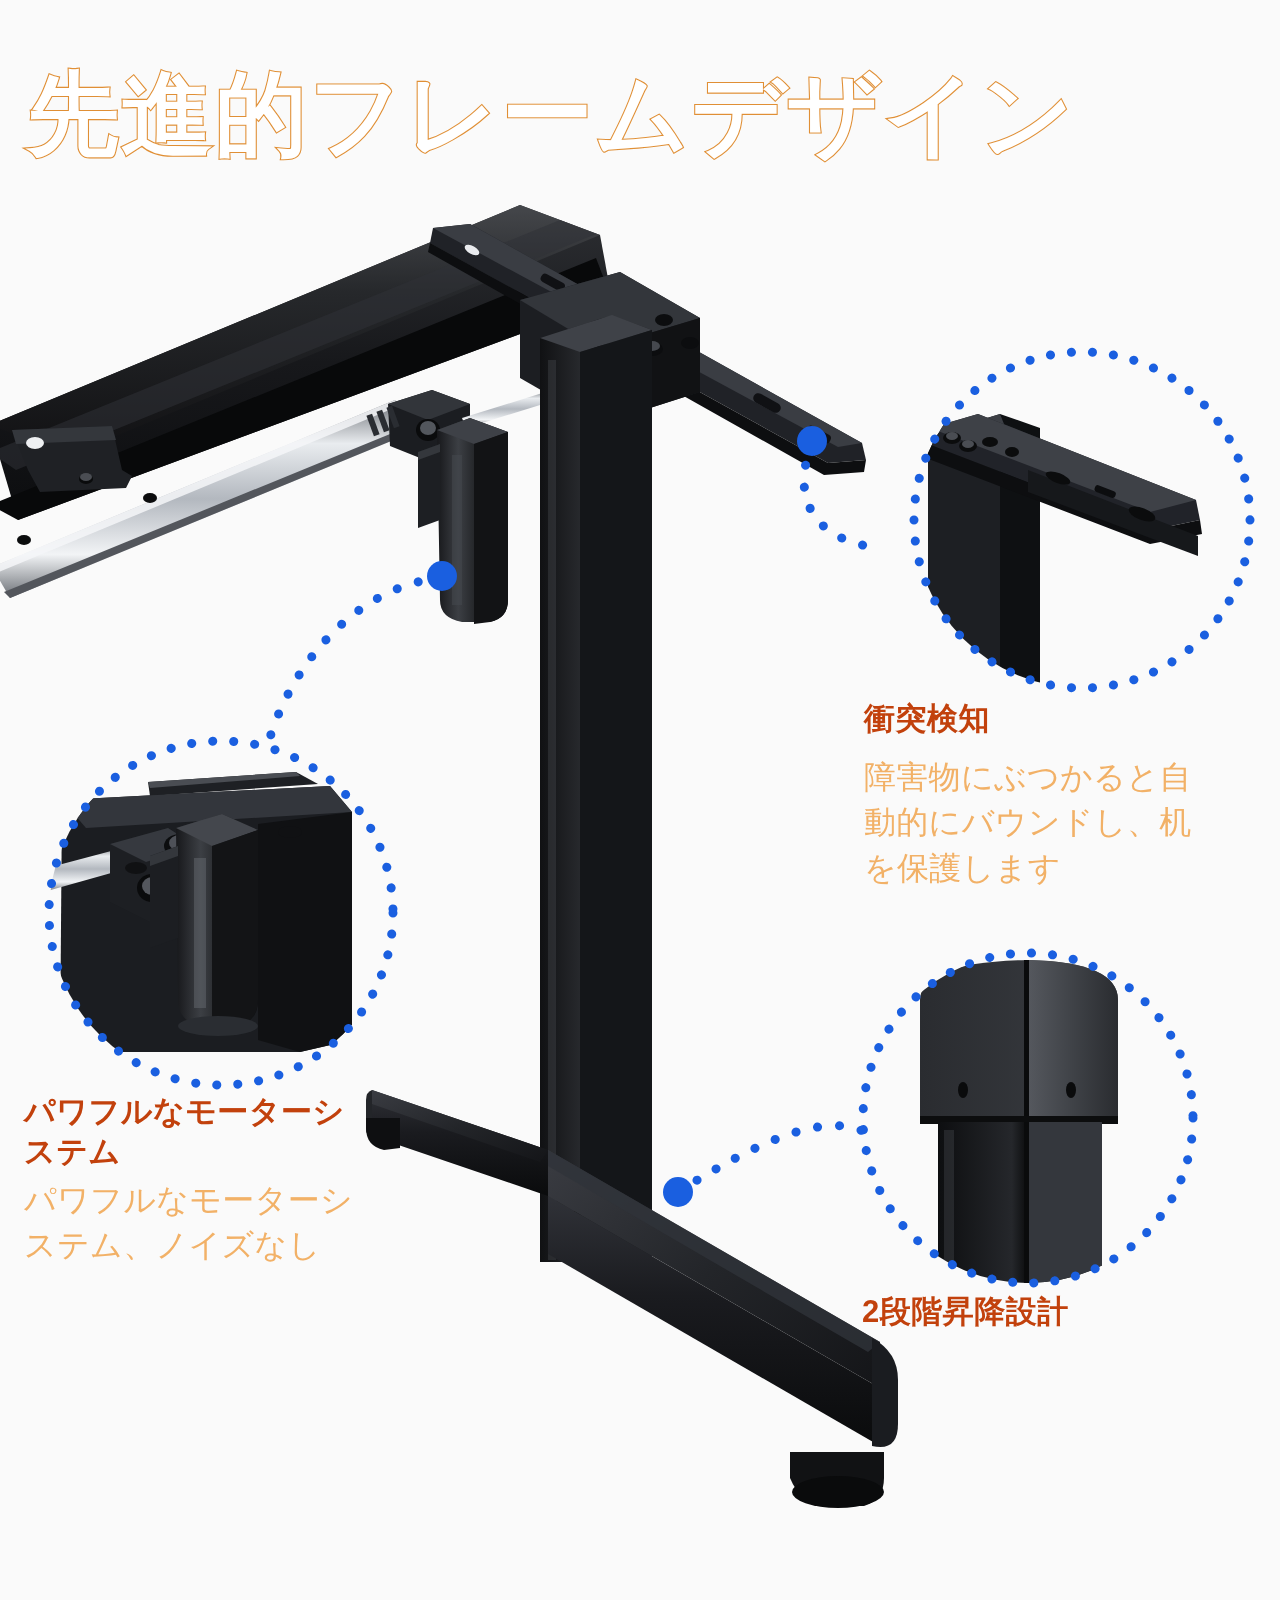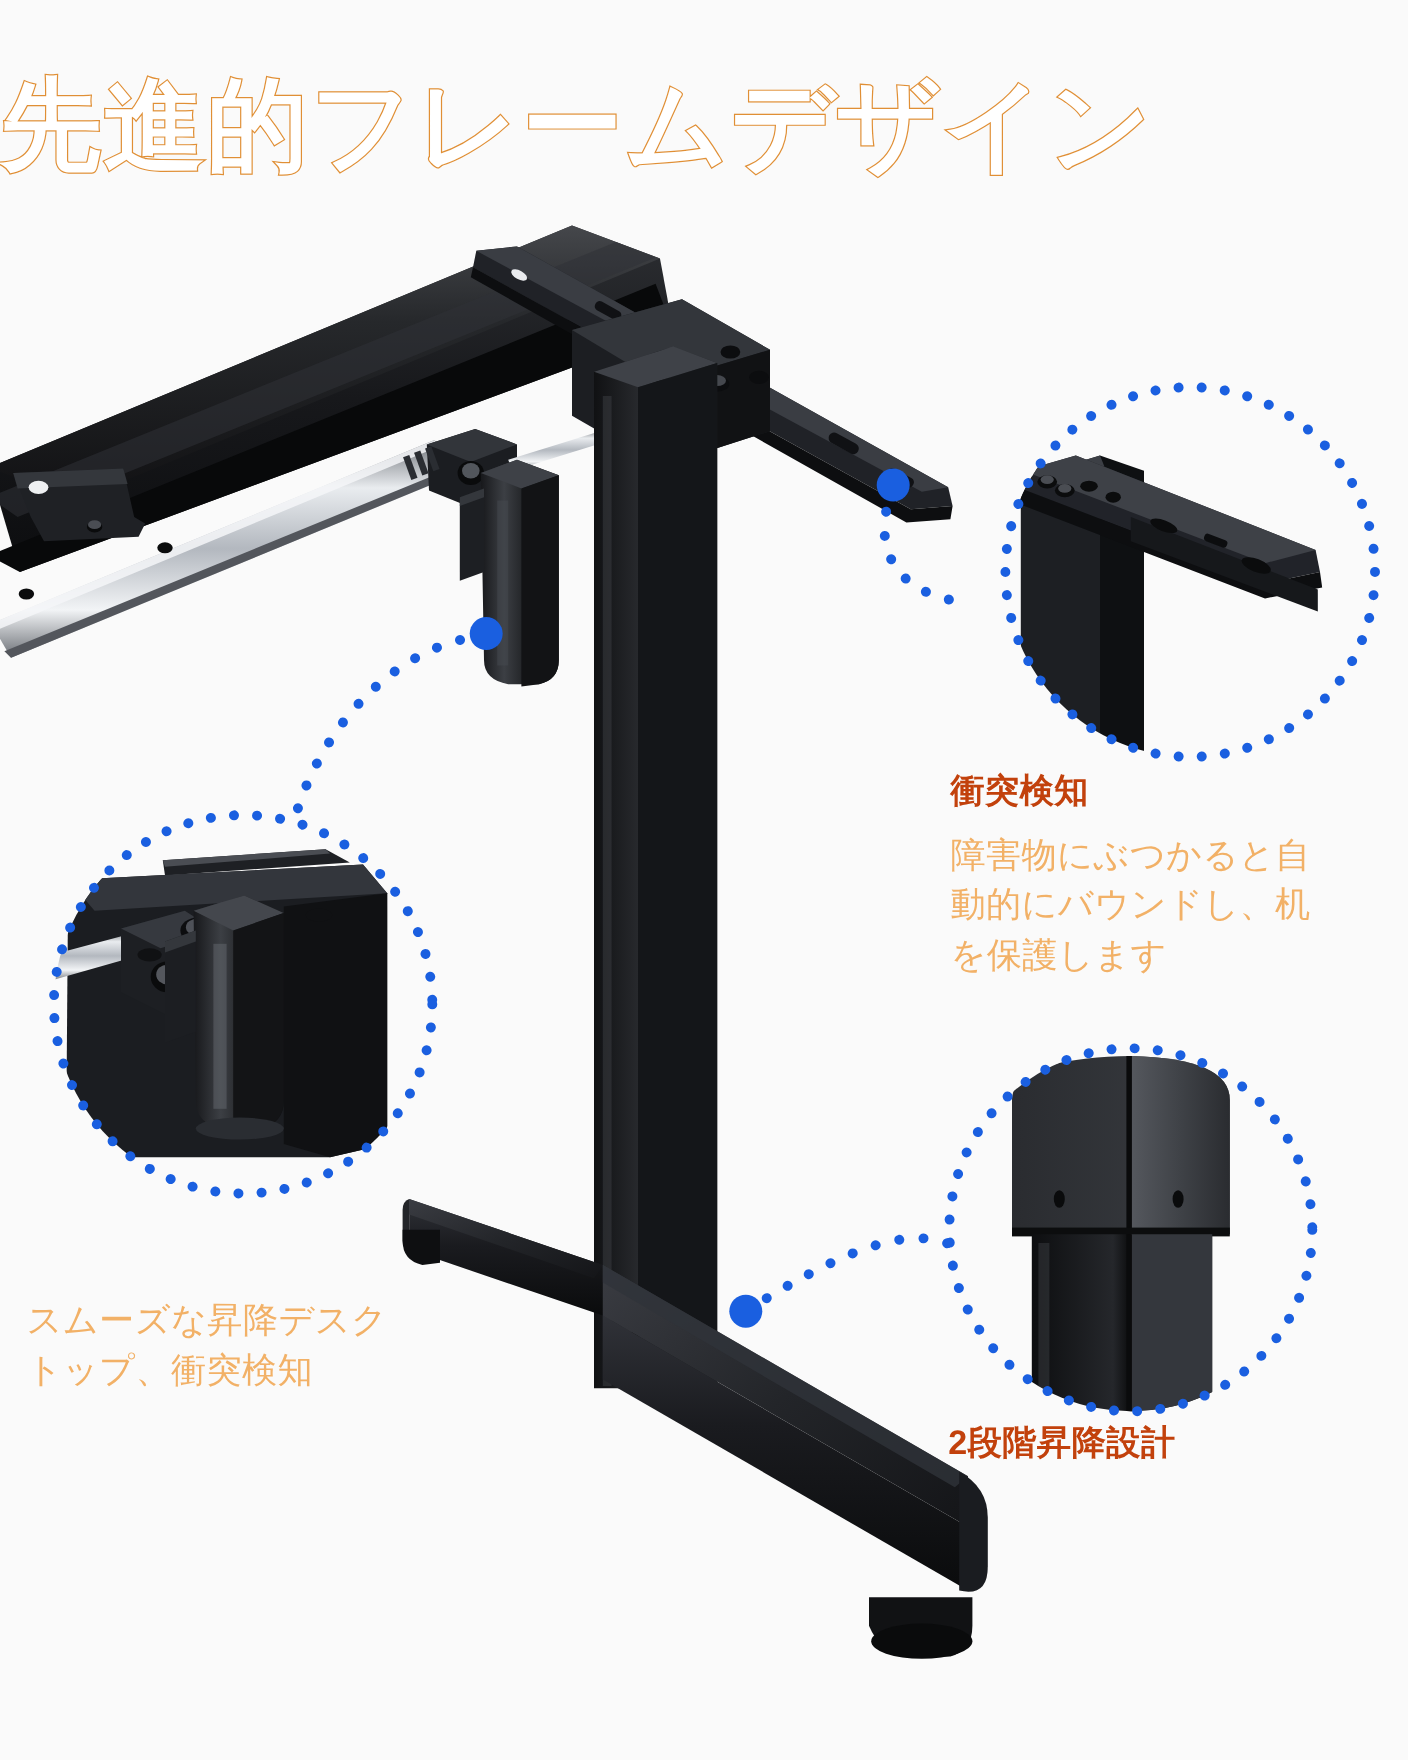--- a/index.html
+++ b/index.html
@@ -20,21 +20,21 @@
     width: 1280px;
     height: 1600px;
   }
 
   
   .title {
     position: absolute;
     left: 0;
     top: 62px;
     width: 1076px;
-    text-align: left;
+    text-align: right;
     font-size: 92px;
     line-height: 1.15;
     font-weight: 700;
     letter-spacing: 2px;
     color: #ffffff;
     -webkit-text-stroke: 2.2px #e08f35;
     paint-order: stroke fill;
     white-space: nowrap;
   }
 
@@ -351,17 +351,18 @@
       </g>
       <circle cx="1028" cy="1118" r="165" fill="none" stroke="#1a5fe0" stroke-width="9" stroke-linecap="round" stroke-dasharray="0.1 21"></circle>
     </g>
   </svg>
 
   <div class="title">先進的フレームデザイン</div>
 
   <div class="callout-head" id="head-collision">衝突検知</div>
   <div class="callout-body" id="body-collision">障害物にぶつかると自動的にバウンドし、机を保護します</div>
 
-  <div class="callout-body" id="body-motor">スムーズな昇降デスクトップ、衝突検知</div>
+  <div class="callout-head" id="head-motor">パワフルなモーターシステム</div>
+  <div class="callout-body" id="body-motor">パワフルなモーターシステム、ノイズなし</div>
 
   <div class="callout-head" id="head-twostage">2段階昇降設計</div>
 
 </div>
 
 </body></html>

